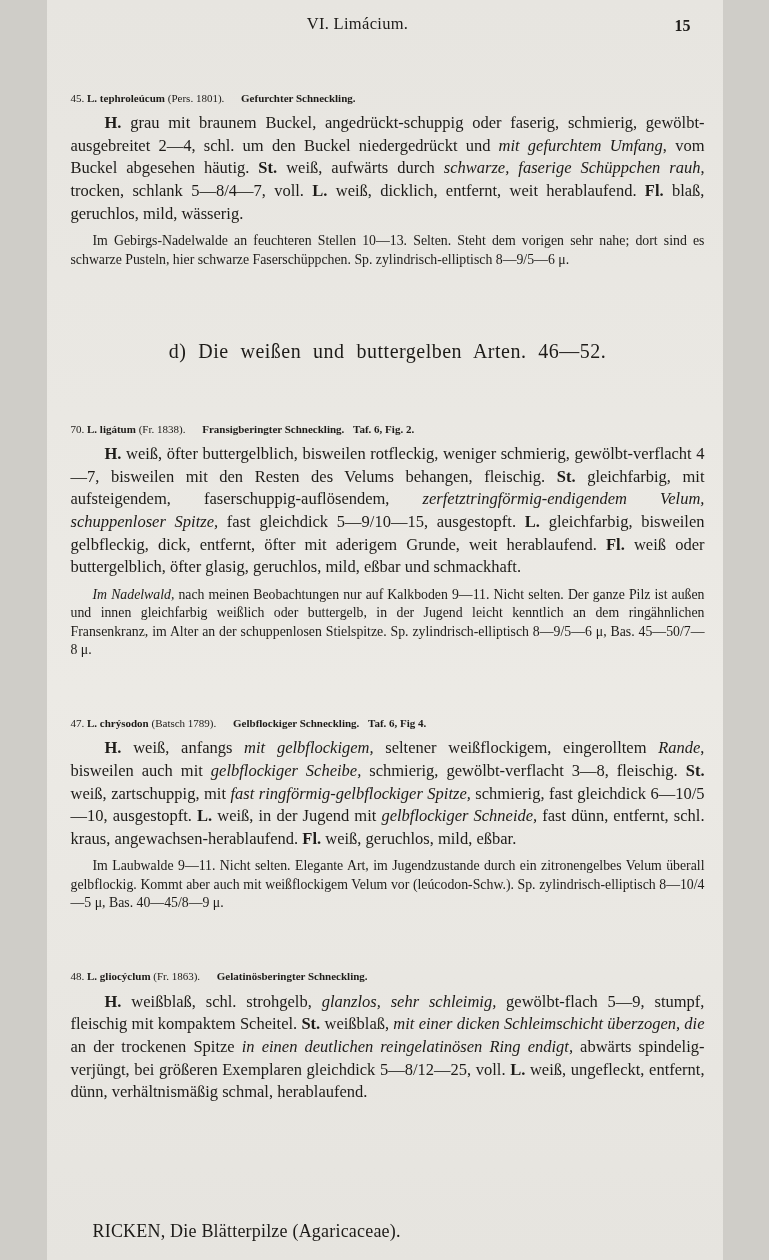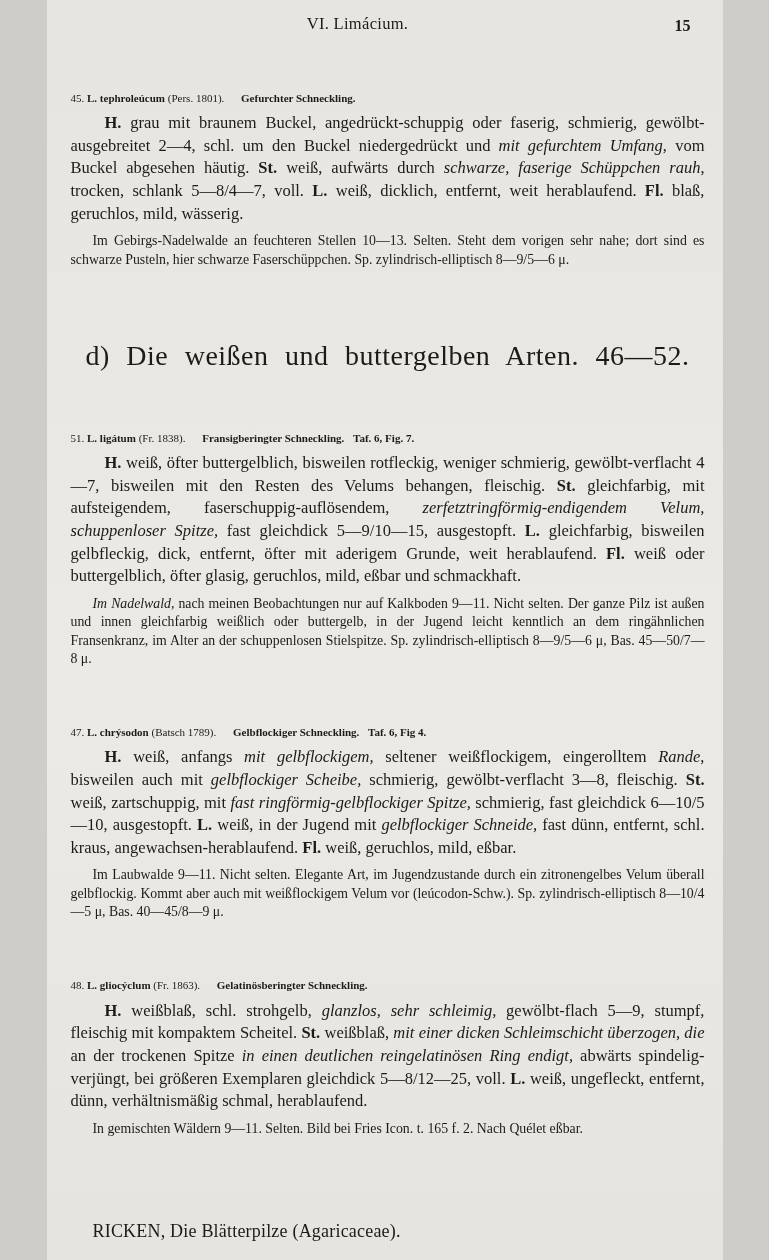--- a/index.html
+++ b/index.html
@@ -58,21 +58,21 @@
   .note {
     margin: 7px 0 0 0;
     font-size: 13.8px;
     line-height: 1.33;
     text-align: justify;
     text-indent: 22px;
   }
   .section-heading {
     margin: 36px 0 24px 0;
     text-align: center;
-    font-size: 28px;
+    font-size: 20px;
     letter-spacing: 0.5px;
     word-spacing: 0.32em;
   }
   .rt-b { font-weight: bold; }
   .rt-i { font-style: italic; }
   .book-footer {
     margin-top: auto;
     padding: 14px 0 8px 22px;
     font-size: 18px;
     letter-spacing: 0.2px;
@@ -97,25 +97,25 @@
       
     </div>
     <p class="desc"><span class="rt-b">H. </span><span>grau mit braunem Buckel, angedrückt-schuppig oder faserig, schmierig, gewölbt-ausgebreitet 2—4, schl. um den Buckel niedergedrückt und </span><span class="rt-i">mit gefurchtem Umfang</span><span>, vom Buckel abgesehen häutig. </span><span class="rt-b">St. </span><span>weiß, aufwärts durch </span><span class="rt-i">schwarze, faserige Schüppchen rauh</span><span>, trocken, schlank 5—8/4—7, voll. </span><span class="rt-b">L. </span><span>weiß, dicklich, entfernt, weit herablaufend. </span><span class="rt-b">Fl. </span><span>blaß, geruchlos, mild, wässerig.</span></p>
     <p class="note"><span>Im Gebirgs-Nadelwalde an feuchteren Stellen 10—13. Selten. Steht dem vorigen sehr nahe; dort sind es schwarze Pusteln, hier schwarze Faserschüppchen. Sp. zylindrisch-elliptisch 8—9/5—6 μ.</span></p>
   </section>
 
   <h2 class="section-heading" style="font-weight:normal;">d) Die weißen und buttergelben Arten. 46—52.</h2>
 
   <section class="entry" style="margin-top:0;">
     <div class="entry-heading">
-      <span class="entry-number">51.</span>
+      <span class="entry-number">70.</span>
       <span class="latin-name">L. ligátum</span>
       <span class="authority">(Fr. 1838).</span>
       <span class="common-name">Fransigberingter Schneckling.</span>
-      <span class="plate-ref">Taf. 6, Fig. 7.</span>
+      <span class="plate-ref">Taf. 6, Fig. 2.</span>
     </div>
     <p class="desc"><span class="rt-b">H. </span><span>weiß, öfter buttergelblich, bisweilen rotfleckig, weniger schmierig, gewölbt-verflacht 4—7, bisweilen mit den Resten des Velums behangen, fleischig. </span><span class="rt-b">St. </span><span>gleichfarbig, mit aufsteigendem, faserschuppig-auflösendem, </span><span class="rt-i">zerfetztringförmig-endigendem Velum, schuppenloser Spitze,</span><span> fast gleichdick 5—9/10—15, ausgestopft. </span><span class="rt-b">L. </span><span>gleichfarbig, bisweilen gelbfleckig, dick, entfernt, öfter mit aderigem Grunde, weit herablaufend. </span><span class="rt-b">Fl. </span><span>weiß oder buttergelblich, öfter glasig, geruchlos, mild, eßbar und schmackhaft.</span></p>
     <p class="note"><span class="rt-i">Im Nadelwald,</span><span> nach meinen Beobachtungen nur auf Kalkboden 9—11. Nicht selten. Der ganze Pilz ist außen und innen gleichfarbig weißlich oder buttergelb, in der Jugend leicht kenntlich an dem ringähnlichen Fransenkranz, im Alter an der schuppenlosen Stielspitze. Sp. zylindrisch-elliptisch 8—9/5—6 μ, Bas. 45—50/7—8 μ.</span></p>
   </section>
 
   <section class="entry">
     <div class="entry-heading">
       <span class="entry-number">47.</span>
       <span class="latin-name">L. chrýsodon</span>
       <span class="authority">(Batsch 1789).</span>
@@ -128,18 +128,17 @@
 
   <section class="entry">
     <div class="entry-heading">
       <span class="entry-number">48.</span>
       <span class="latin-name">L. gliocýclum</span>
       <span class="authority">(Fr. 1863).</span>
       <span class="common-name">Gelatinösberingter Schneckling.</span>
       
     </div>
     <p class="desc"><span class="rt-b">H. </span><span>weißblaß, schl. strohgelb, </span><span class="rt-i">glanzlos, sehr schleimig,</span><span> gewölbt-flach 5—9, stumpf, fleischig mit kompaktem Scheitel. </span><span class="rt-b">St. </span><span>weißblaß, </span><span class="rt-i">mit einer dicken Schleimschicht überzogen, die</span><span> an der trockenen Spitze </span><span class="rt-i">in einen deutlichen reingelatinösen Ring endigt,</span><span> abwärts spindelig-verjüngt, bei größeren Exemplaren gleichdick 5—8/12—25, voll. </span><span class="rt-b">L. </span><span>weiß, ungefleckt, entfernt, dünn, verhältnismäßig schmal, herablaufend.</span></p>
-    <p class="note"><span>In gemischten Wäldern 9—11. Selten. Bild bei Fries Icon. t. 165 f. 2. Nach Quélet eßbar.</span></p>
   </section>
 
   <div class="book-footer">RICKEN, Die Blätterpilze (Agaricaceae).</div>
 
 </div>
 
 </body></html>

